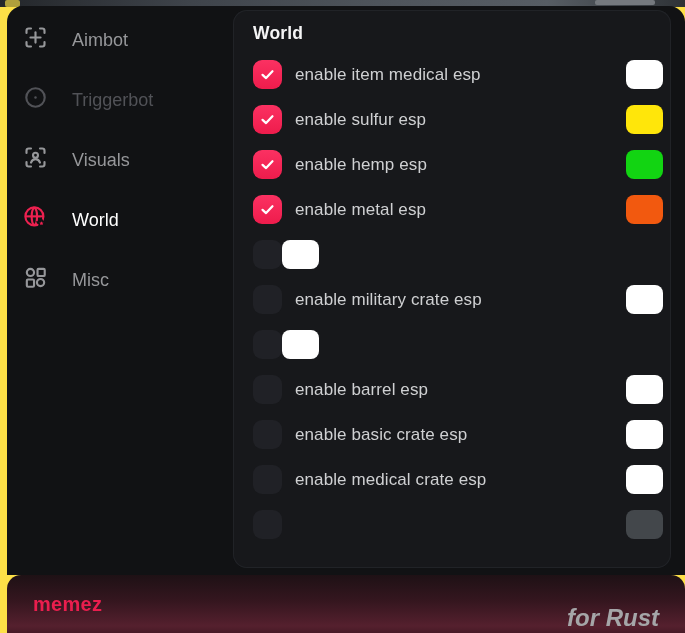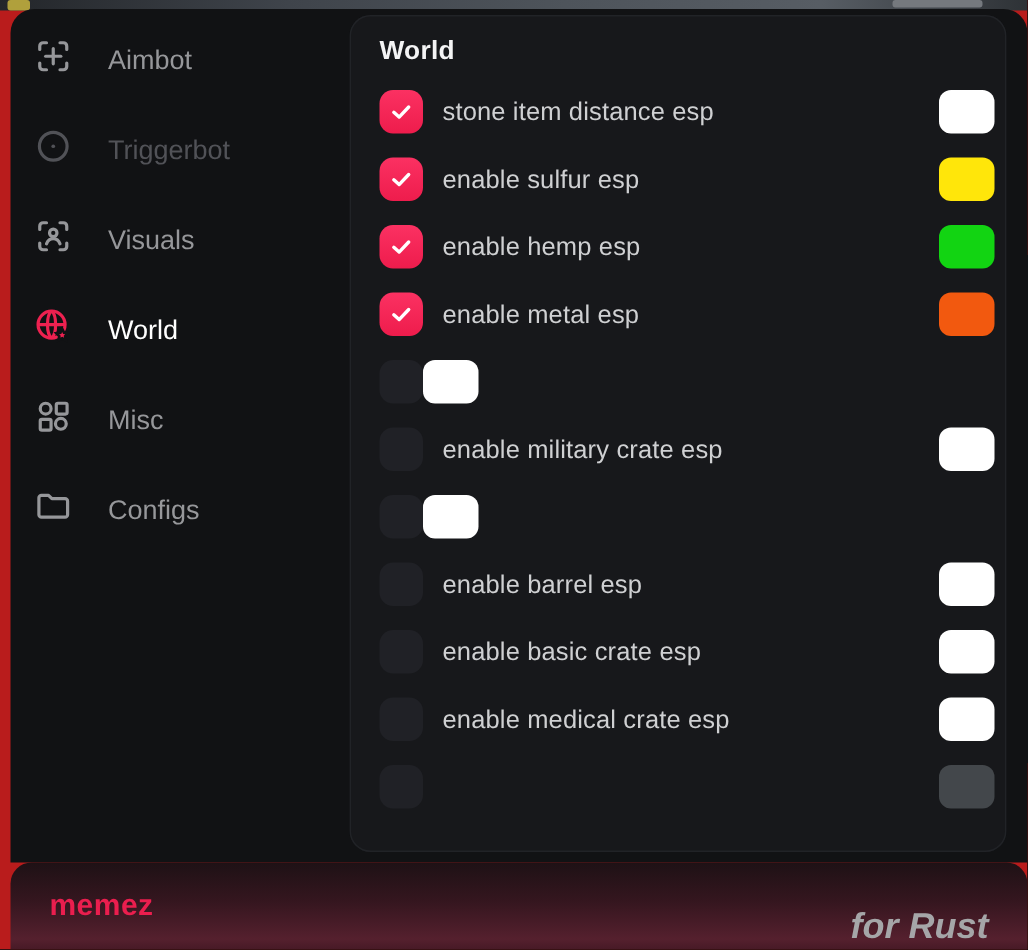--- a/index.html
+++ b/index.html
@@ -1,17 +1,17 @@
 <!DOCTYPE html>
 <html><head>
 <meta charset="utf-8">
 <style>
   html,body{margin:0;padding:0;background:#08090a;}
   .screen{position:relative;width:685px;height:633px;overflow:hidden;
-          font-family:"Liberation Sans",sans-serif;background:#b91c1c;}
+          font-family:"Liberation Sans",sans-serif;background:#fde047;}
 
   
   .game-strip{position:absolute;top:0;left:0;right:0;height:7px;
     background:linear-gradient(90deg,#23262a 0%,#3f444b 28%,#4e545b 55%,#575d64 80%,#2e3236 100%);}
   .blob-yellow{position:absolute;left:5px;top:0;width:15px;height:7px;background:#b0a03c;border-radius:2px;}
   .blob-gray{position:absolute;right:30px;top:0;width:60px;height:5px;background:#75797e;border-radius:2px;}
 
   
   .menu{position:absolute;left:7px;top:6px;right:0;bottom:58px;
         background:#111214;border-radius:16px 16px 0 0;}
@@ -103,38 +103,32 @@
   </div>
         <div class="side-item">
     <span class="side-icon"><svg viewBox="0 0 24 24" fill="none" stroke="currentColor" stroke-width="1.9">
     <circle cx="7.5" cy="7.5" r="3.2"></circle>
     <rect x="13.8" y="4.3" width="6.4" height="6.4" rx="1"></rect>
     <rect x="4.3" y="13.8" width="6.4" height="6.4" rx="1"></rect>
     <circle cx="16.5" cy="16.5" r="3.2"></circle>
   </svg></span>
     <span class="side-label">Misc</span>
   </div>
-        <div class="side-item">
-    <span class="side-icon"><svg viewBox="0 0 24 24" fill="none" stroke="currentColor" stroke-width="1.9" stroke-linejoin="round">
-    <path d="M3.5 7A1.5 1.5 0 0 1 5 5.5h4.2l2 2H19A1.5 1.5 0 0 1 20.5 9v8A1.5 1.5 0 0 1 19 18.5H5A1.5 1.5 0 0 1 3.5 17z"></path>
-  </svg></span>
-    <span class="side-label">Configs</span>
-  </div>
       </nav>
 
     <section class="panel">
       <h2 class="panel-title">World</h2>
       <div class="rows" id="rows">
           <div class="row">
     <span class="checkbox checked">
               <svg viewBox="0 0 24 24" fill="none" stroke="#ffffff" stroke-width="3.2" stroke-linecap="round" stroke-linejoin="round">
     <polyline points="5 12.5 10 17 19 7.5"></polyline>
   </svg>
             </span>
-    <span class="row-label">stone item distance esp</span>
+    <span class="row-label">enable item medical esp</span>
     <span class="swatch" style="background: rgb(255, 255, 255);"></span>
   </div>
           <div class="row">
     <span class="checkbox checked">
               <svg viewBox="0 0 24 24" fill="none" stroke="#ffffff" stroke-width="3.2" stroke-linecap="round" stroke-linejoin="round">
     <polyline points="5 12.5 10 17 19 7.5"></polyline>
   </svg>
             </span>
     <span class="row-label">enable sulfur esp</span>
     <span class="swatch" style="background: rgb(255, 230, 10);"></span>

